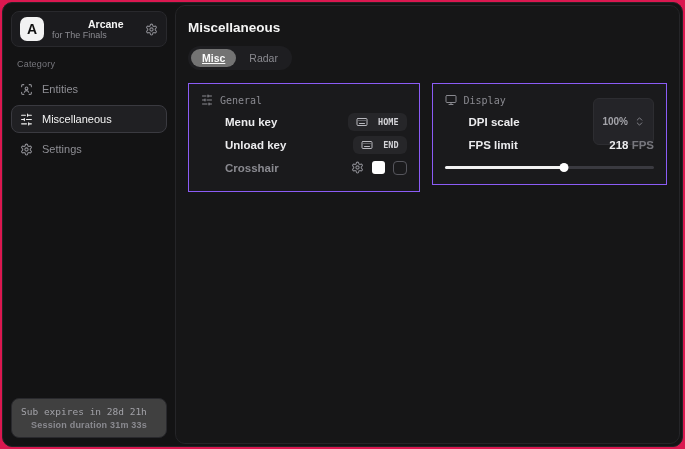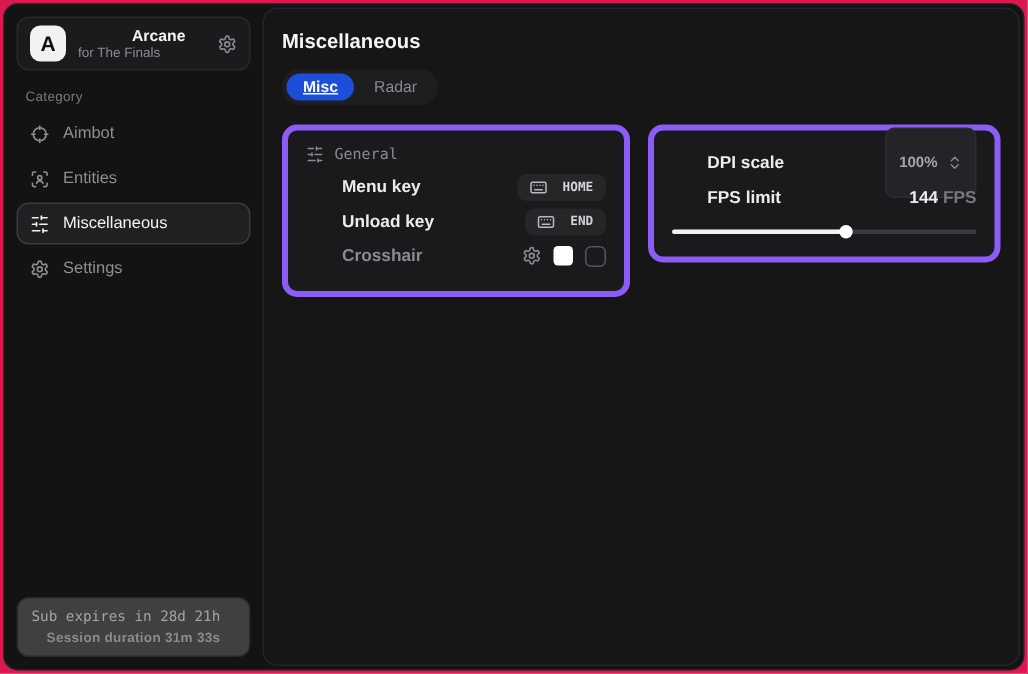--- a/index.html
+++ b/index.html
@@ -96,27 +96,27 @@
     background: #1e1e21;
     border-radius: 12px;
     padding: 3px;
     margin-top: 11px;
   }
   .tab {
     font-size: 10.5px; color: #8a8a90;
     padding: 3px 11px; border-radius: 9px;
     cursor: pointer;
   }
-  .tab.active { background: #1d4ed8; color: #fafafa; font-weight: bold; text-decoration: underline; }
+  .tab.active { background: #737373; color: #fafafa; font-weight: bold; text-decoration: underline; }
 
   .cards { display: flex; gap: 12px; align-items: flex-start; margin-top: 13px; }
   .card {
     background: #1a1a1c;
-    border: 4px solid #8b5cf6;
-    border-radius: 10px;
+    border: 1px solid #8b5cf6;
+    border-radius: 0;
     padding: 10px 12px 12px 12px;
   }
   .card-general { width: 234px; }
   .card-display { width: 238px; }
   .card-header {
     display: flex; align-items: center; gap: 7px;
     color: #8a8a90;
     font-family: "DejaVu Sans Mono", monospace;
     font-size: 10px;
     margin-bottom: 4px;
@@ -198,32 +198,20 @@
           <svg width="13" height="13" viewBox="0 0 24 24" fill="none" stroke="currentColor" stroke-width="2" stroke-linecap="round" stroke-linejoin="round">
               <path d="M12.22 2h-.44a2 2 0 0 0-2 2v.18a2 2 0 0 1-1 1.73l-.43.25a2 2 0 0 1-2 0l-.15-.08a2 2 0 0 0-2.73.73l-.22.38a2 2 0 0 0 .73 2.73l.15.1a2 2 0 0 1 1 1.72v.51a2 2 0 0 1-1 1.74l-.15.09a2 2 0 0 0-.73 2.73l.22.38a2 2 0 0 0 2.73.73l.15-.08a2 2 0 0 1 2 0l.43.25a2 2 0 0 1 1 1.73V20a2 2 0 0 0 2 2h.44a2 2 0 0 0 2-2v-.18a2 2 0 0 1 1-1.73l.43-.25a2 2 0 0 1 2 0l.15.08a2 2 0 0 0 2.73-.73l.22-.39a2 2 0 0 0-.73-2.73l-.15-.08a2 2 0 0 1-1-1.74v-.5a2 2 0 0 1 1-1.74l.15-.09a2 2 0 0 0 .73-2.73l-.22-.38a2 2 0 0 0-2.73-.73l-.15.08a2 2 0 0 1-2 0l-.43-.25a2 2 0 0 1-1-1.73V4a2 2 0 0 0-2-2z"></path>
               <circle cx="12" cy="12" r="3"></circle>
             </svg>
         </span>
       </div>
 
       <div class="section-label">Category</div>
 
       <nav class="nav">
-        <div class="nav-item">
-          <span class="nav-icon">
-            <svg width="13" height="13" viewBox="0 0 24 24" fill="none" stroke="currentColor" stroke-width="2" stroke-linecap="round">
-                <circle cx="12" cy="12" r="8"></circle>
-                <path d="M12 2v4"></path>
-                <path d="M12 18v4"></path>
-                <path d="M2 12h4"></path>
-                <path d="M18 12h4"></path>
-              </svg>
-          </span>
-          <span class="nav-label">Aimbot</span>
-        </div>
         <div class="nav-item">
           <span class="nav-icon">
             <svg width="13" height="13" viewBox="0 0 24 24" fill="none" stroke="currentColor" stroke-width="2" stroke-linecap="round" stroke-linejoin="round">
                 <path d="M3 7V5a2 2 0 0 1 2-2h2"></path>
                 <path d="M17 3h2a2 2 0 0 1 2 2v2"></path>
                 <path d="M21 17v2a2 2 0 0 1-2 2h-2"></path>
                 <path d="M7 21H5a2 2 0 0 1-2-2v-2"></path>
                 <circle cx="12" cy="10" r="2.5"></circle>
                 <path d="M8 17c.8-2 2.2-3 4-3s3.2 1 4 3"></path>
               </svg>
@@ -334,38 +322,48 @@
                     <circle cx="12" cy="12" r="3"></circle>
                   </svg>
               </button>
               <span class="swatch" style="background: rgb(255, 255, 255);"></span>
               <span class="checkbox"></span>
             </span>
           </div>
         </section>
 
         <section class="card card-display">
+          <div class="card-header">
+            <span>
+              <svg width="12" height="12" viewBox="0 0 24 24" fill="none" stroke="currentColor" stroke-width="2" stroke-linecap="round" stroke-linejoin="round">
+                  <rect x="2" y="3" width="20" height="14" rx="2"></rect>
+                  <path d="M8 21h8"></path>
+                  <path d="M12 17v4"></path>
+                </svg>
+            </span>
+            <span class="card-title">Display</span>
+          </div>
 
           <div class="row">
             <span class="row-label">DPI scale</span>
             <button class="select-btn">
               <span>100%</span>
               <span class="sel-icon">
                 <svg width="11" height="11" viewBox="0 0 24 24" fill="none" stroke="currentColor" stroke-width="2" stroke-linecap="round" stroke-linejoin="round">
                     <path d="m7 15 5 5 5-5"></path>
                     <path d="m7 9 5-5 5 5"></path>
                   </svg>
               </span>
             </button>
           </div>
 
           <div class="row">
             <span class="row-label">FPS limit</span>
             <span class="fps-value">
-              <span class="fps-num">144</span>
+              <span class="fps-num">218</span>
               <span class="fps-unit">FPS</span>
             </span>
           </div>
 
           <div class="slider">
             <span class="slider-track"></span>
             <span class="slider-fill" style="width: 57%;"></span>
             <span class="slider-thumb" style="left: 57%;"></span>
           </div>
         </section>

